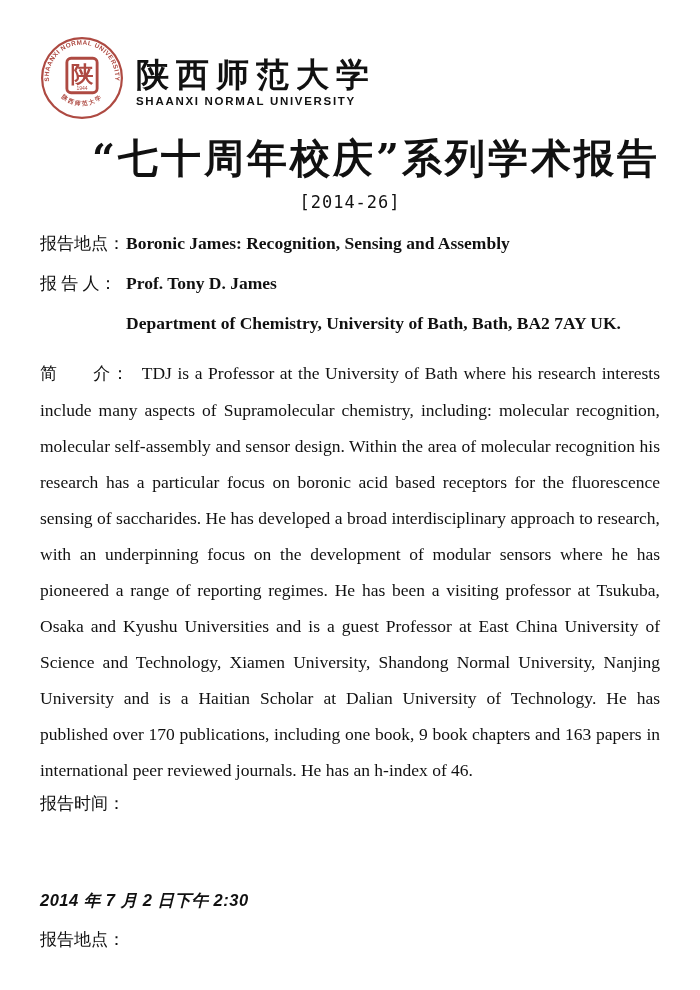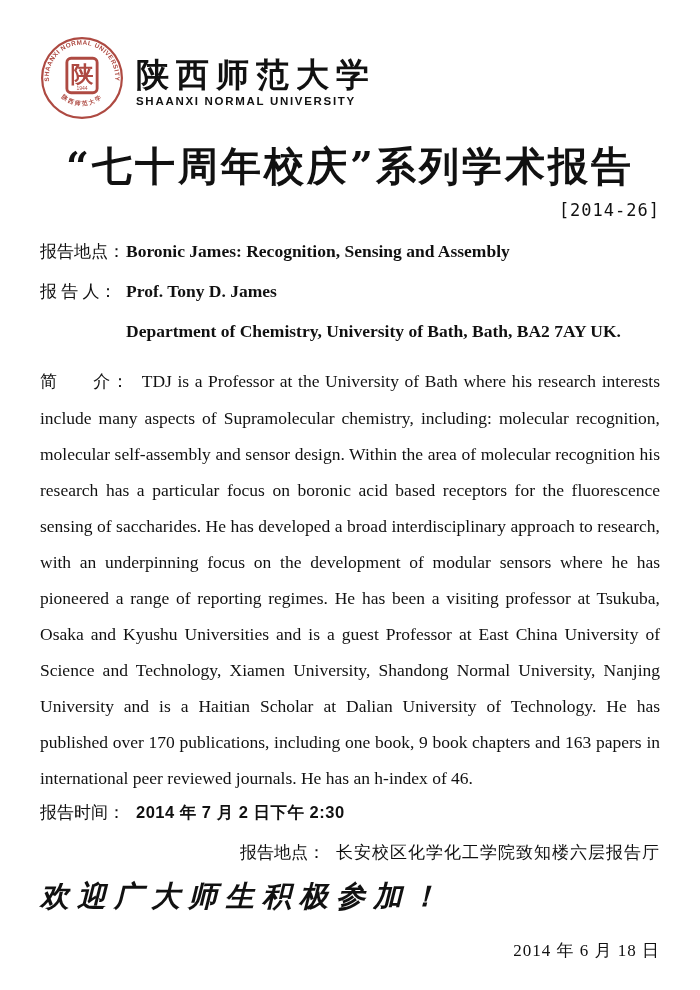--- a/index.html
+++ b/index.html
@@ -29,32 +29,32 @@
   .uni-en {
     font-family:"Liberation Sans", sans-serif;
     font-weight:700;
     font-size:11.5px;
     letter-spacing:1.7px;
     margin-top:2px;
     white-space:nowrap;
   }
   
   .title {
-    margin-top:20px;
-    text-align:center;
+    margin-top:12px;
+    text-align:right;
     font-family:"DejaVu Serif", serif;
     font-weight:700;
     font-size:40px;
     letter-spacing:3px;
     line-height:52px;
     white-space:nowrap;
   }
   .issue {
     margin-top:8px;
-    text-align:right;
+    text-align:center;
     font-family:"DejaVu Sans Mono", monospace;
     font-size:17px;
     letter-spacing:1px;
   }
   
   .fields { margin-top:20px; }
   .field-row { display:flex; align-items:baseline; margin-bottom:17px; line-height:23px; }
   .field-label {
     flex:0 0 86px;
     font-size:17px;
@@ -69,29 +69,30 @@
   .intro {
     margin-top:20px;
     text-align:justify;
     font-size:17.5px;
     line-height:36px;
   }
   .intro-label-first { font-size:17px; }
   .intro-label-rest { font-size:17px; margin-left:35px; }
   .intro-text { margin-left:12px; }
   
-  .sched-row { display:flex; align-items:baseline; line-height:24px; }
+  .sched-row { display:flex; align-items:baseline; line-height:24px;flex-direction:column; }
   .sched-row.time { margin-top:4px; }
   .sched-row.venue { margin-top:16px;justify-content:flex-end; }
   .sched-label { flex:0 0 96px; font-size:17px; white-space:nowrap; }
   .sched-value-time {
     font-family:"Liberation Sans", sans-serif;
     font-weight:700;
     font-size:16.5px;
     letter-spacing:0.5px;
+    font-style:italic;
   }
   .sched-value-venue { font-size:17px; letter-spacing:1px; }
   
   .welcome {
     margin-top:12px;
     font-family:"DejaVu Serif", serif;
     font-style:italic;
     font-weight:700;
     font-size:29px;
     letter-spacing:8px;

